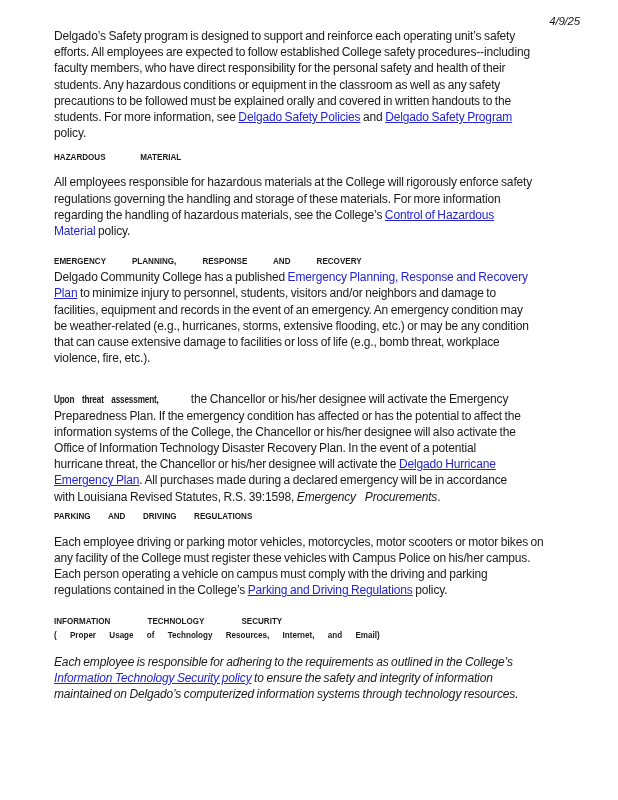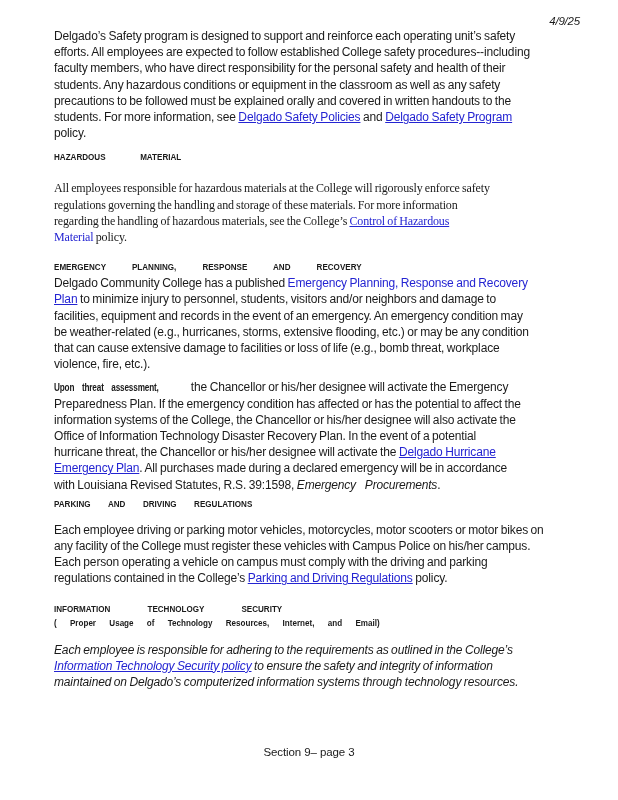--- a/index.html
+++ b/index.html
@@ -55,23 +55,23 @@
     white-space: nowrap;
     transform: scaleX(0.85);
     transform-origin: 0 50%;
   }
   .h-haz  { word-spacing: 38px; margin-top: 10px; }
   .h-em   { word-spacing: 28px; margin-top: 16px; }
   .h-park { word-spacing: 18px; margin-top: 5px;  }
   .h-it1  { word-spacing: 41px; margin-top: 16px; }
   .h-it2  { word-spacing: 13px; margin-top: 2px;  }
   .p1 { }
-  .p2 { margin-top: 17px; font-family: Liberation Serif, serif; }
+  .p2 { margin-top: 11px; }
   .p3 { margin-top: 2px; }
-  .p4 { margin-top: 7px;  }
+  .p4 { margin-top: 25px;  }
   .p5 { margin-top: 12px; }
   .p6 { margin-top: 13px; font-style: italic; }
   .footer {
     position: absolute;
     left: 0;
     right: 0;
     top: 746px;
     text-align: center;
     font-size: 11.5px;
     letter-spacing: -0.1px;
@@ -99,14 +99,13 @@
   <div class="heading h-park">PARKING AND DRIVING REGULATIONS</div>
 
   <div class="para p5"><span class="seg-p">Each employee driving or parking motor vehicles, motorcycles, motor scooters or motor bikes on</span><br><span class="seg-p">any facility of the College must register these vehicles with Campus Police on his/her campus.</span><br><span class="seg-p">Each person operating a vehicle on campus must comply with the driving and parking</span><br><span class="seg-p">regulations contained in the College’s </span><a class="seg-a" href="#">Parking and Driving Regulations</a><span class="seg-p"> policy.</span></div>
 
   <div class="heading h-it1">INFORMATION TECHNOLOGY SECURITY</div>
 
   <div class="heading h-it2">( Proper Usage of Technology Resources, Internet, and Email)</div>
 
   <div class="para p6"><span class="seg-p">Each employee is responsible for adhering to the requirements as outlined in the College’s</span><br><a class="seg-a" href="#">Information Technology Security policy</a><span class="seg-p"> to  ensure the safety and integrity of information</span><br><span class="seg-p">maintained on Delgado’s computerized information systems through technology resources.</span></div>
 
-  <div class="footer">Section 9– page 3</div>
 </div>
 
 </body></html>

